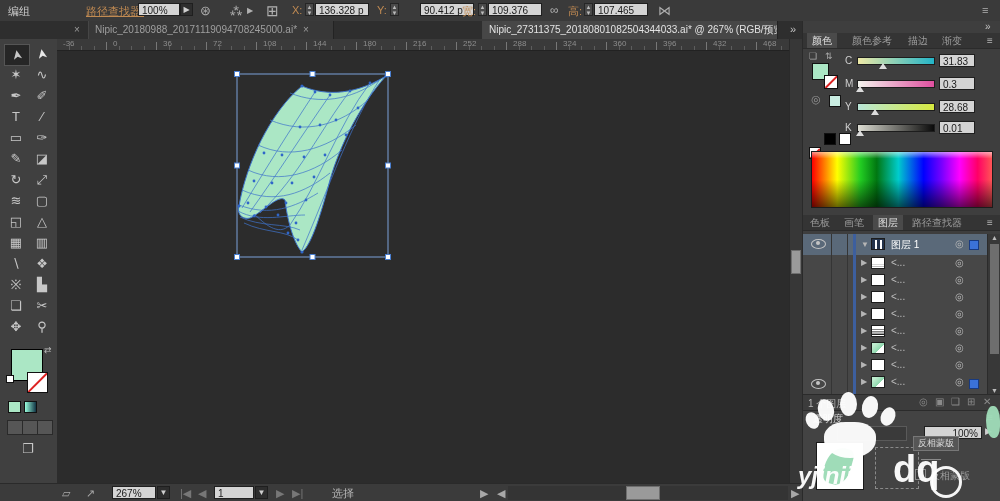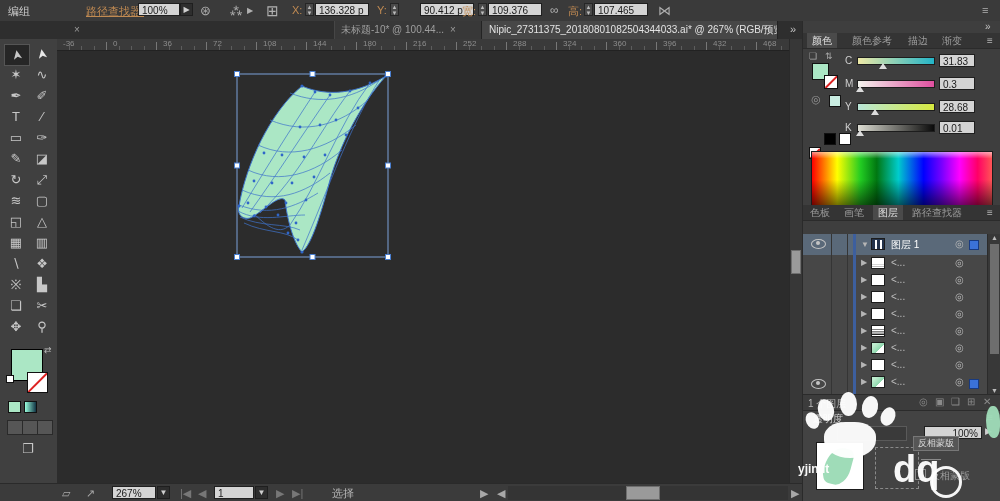--- a/index.html
+++ b/index.html
@@ -106,22 +106,22 @@
     <span class="abs cicon" style="left:550px;top:0;font-size:12px">∞</span>
     <span class="abs olabel" style="left:568px;top:4px">高:</span>
     <span class="abs stepper" style="left:584px;top:3px">▲<br>▼</span>
     <span class="abs field" style="left:594px;top:3px;width:54px">107.465</span>
     <span class="abs cicon" style="left:658px;top:0">⋈</span>
     <span class="abs cicon" style="left:982px;top:0;font-size:11px">≡</span>
   </div>
 
   <div id="tab-bar" class="abs">
     <span class="abs" style="left:74px;top:3px;color:#9a9a9a;font-size:10px">×</span>
-    <div class="doc-tab" style="left:334px;width:148px">
-      <span>未标题-10* @ 100.44...</span><span class="tab-close">×</span>
+    <div class="doc-tab" style="left:88px;width:246px">
+      <span>Nipic_20180988_20171119094708245000.ai*</span><span class="tab-close">×</span>
     </div>
     <div class="doc-tab active" style="left:482px;width:296px">
       <span>Nipic_27311375_20180801082504344033.ai* @ 267% (RGB/预览)</span>
     </div>
     <span class="abs" style="left:790px;top:2px;color:#c2c2c2;font-size:11px">»</span>
   </div>
 
   <div id="toolbar" class="abs">
     <div class="tool sel" style="left:4px;top:5px"><span class="arrowglyph">➤</span></div>
     <div class="tool" style="left:30px;top:5px"><span class="arrowglyph" style="color:#e8e8e8">➤</span></div>
@@ -328,21 +328,21 @@
 
     <div class="sw abs none-sw" style="left:6px;top:112px;width:12px;height:12px"></div>
     <div class="sw abs" style="left:21px;top:112px;width:12px;height:12px;background:#000"></div>
     <div class="sw abs" style="left:36px;top:112px;width:12px;height:12px;background:#fff"></div>
 
     <div class="abs" style="left:8px;top:130px;width:180px;height:55px;border:1px solid #1c1c1c;
       background:
         linear-gradient(180deg,rgba(255,255,255,.55) 0%,rgba(255,255,255,0) 12%,rgba(0,0,0,0) 50%,rgba(0,0,0,.6) 100%),
         linear-gradient(90deg,#f00 0%,#ff0 14%,#2c2 27%,#071 36%,#0cc 48%,#00f 62%,#70f 72%,#f0f 82%,#f06 92%,#f55 100%)"></div>
 
-    <div class="ptabs" style="top:184px">
+    <div class="ptabs" style="top:194px">
       <span class="ptab" style="left:2px">色板</span>
       <span class="ptab" style="left:36px">画笔</span>
       <span class="ptab active" style="left:70px">图层</span>
       <span class="ptab" style="left:104px">路径查找器</span>
       <span class="menu-ic" style="left:184px;top:2px">≡</span>
     </div>
 
     <div class="abs" style="left:0;top:213px;width:198px;height:160px;background:#424242">
 
       <div class="lrow" style="top:0;height:21px;background:#5a6979">
@@ -443,19 +443,19 @@
     </div>
   </div>
 
   <div class="abs" style="left:0;top:0;width:1000px;height:501px;pointer-events:none">
     <div class="wm blob" style="left:806px;top:412px;width:13px;height:17px;transform:rotate(-25deg)"></div>
     <div class="wm blob" style="left:818px;top:399px;width:16px;height:22px;transform:rotate(-15deg)"></div>
     <div class="wm blob" style="left:840px;top:392px;width:17px;height:24px"></div>
     <div class="wm blob" style="left:862px;top:396px;width:16px;height:22px;transform:rotate(12deg)"></div>
     <div class="wm blob" style="left:881px;top:407px;width:14px;height:19px;transform:rotate(25deg)"></div>
     <div class="wm" style="left:824px;top:422px;width:52px;height:36px;border-radius:45% 45% 55% 55%"></div>
-    <span class="wm-t" style="left:798px;top:462px;font-size:12px;">yjinjit</span>
+    <span class="wm-t" style="left:798px;top:462px;font-size:24px;font-style:italic">yjinjit</span>
     <span class="wm-t" style="left:893px;top:448px;font-size:38px">dq</span>
     <div class="abs" style="left:930px;top:466px;width:26px;height:26px;border:3px solid #fff;border-radius:50%;opacity:.95"></div>
     <div class="wm" style="left:986px;top:406px;width:14px;height:32px;background:#9fdcb8;border-radius:50% 50% 40% 60%"></div>
   </div>
 
 </div>
 
 </body></html>

